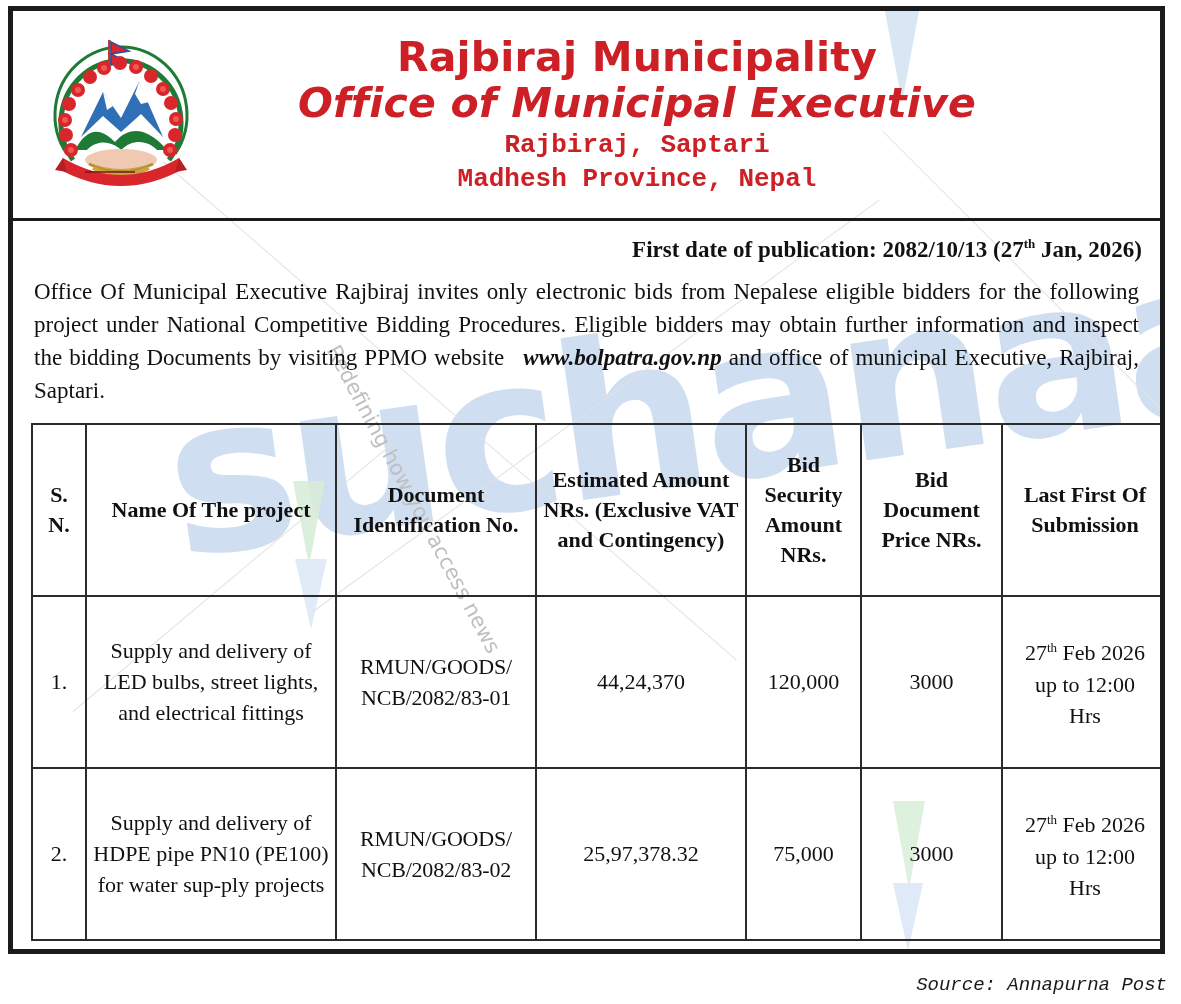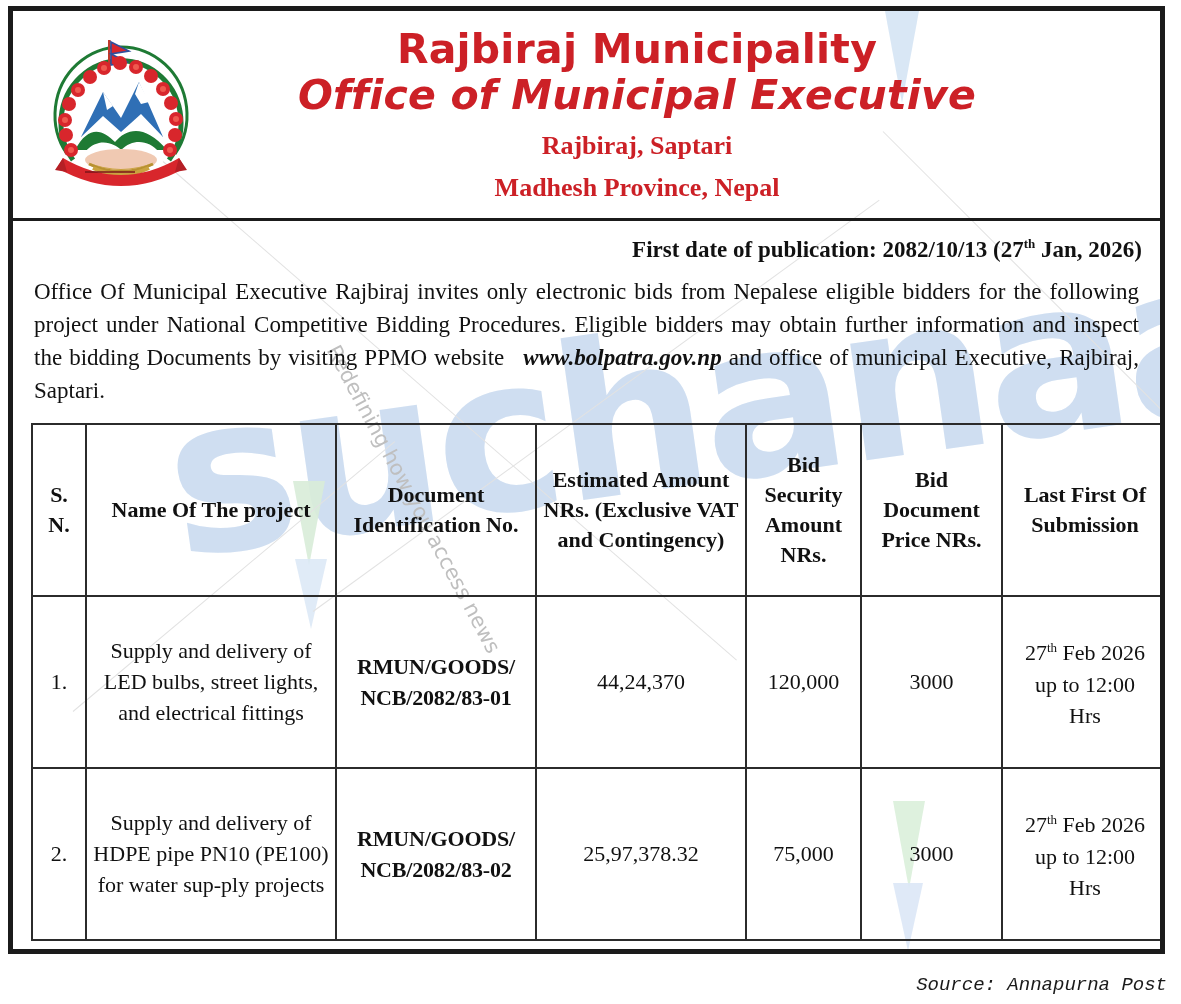--- a/index.html
+++ b/index.html
@@ -133,25 +133,25 @@
   }
   .mh-l1, .mh-l2 {
     font-family: "DejaVu Sans", sans-serif;
     font-weight: 700;
     font-size: 41px;
     color: #cc2026;
     letter-spacing: .2px;
   }
   .mh-l2 { margin-top: 3px; font-style: italic; }
   .mh-l3, .mh-l4 {
-    font-family: Liberation Serif, serif;
+    font-family: Liberation Mono, monospace;
     font-weight: 700;
     font-size: 26px;
     color: #cc2026;
-    margin-top: 15px;
+    margin-top: 7px;
   }
 
   
   #banner {
     position: relative;
     height: 69px;
     background: #1d1d1d;
     color: #ffffff;
     display: flex;
     align-items: center;
@@ -216,21 +216,21 @@
     padding: 10px 4px;
     height: 150px;
   }
   #bid-table td {
     font-size: 22px;
     line-height: 31px;
     padding: 10px 6px;
     height: 150px;
   }
   td.cid {
-    font-weight: 700;
+    font-weight: 400;
     font-size: 22px;
     letter-spacing: -.2px;
   }
   td.sn { font-size: 22px; }
   .col-sn    { width: 54px; }
   .col-name  { width: 250px; }
   .col-cid   { width: 200px; }
   .col-est   { width: 210px; }
   .col-sec   { width: 115px; }
   .col-price { width: 141px; }

